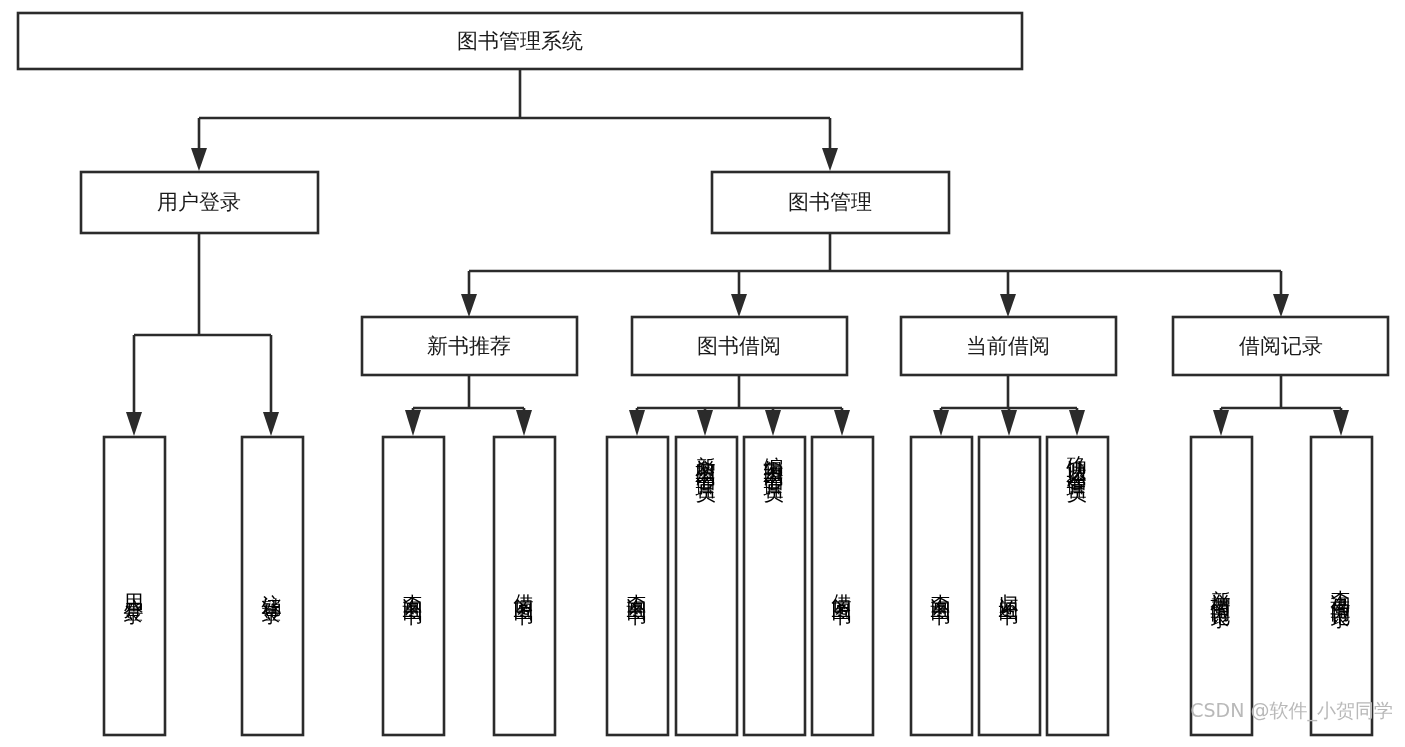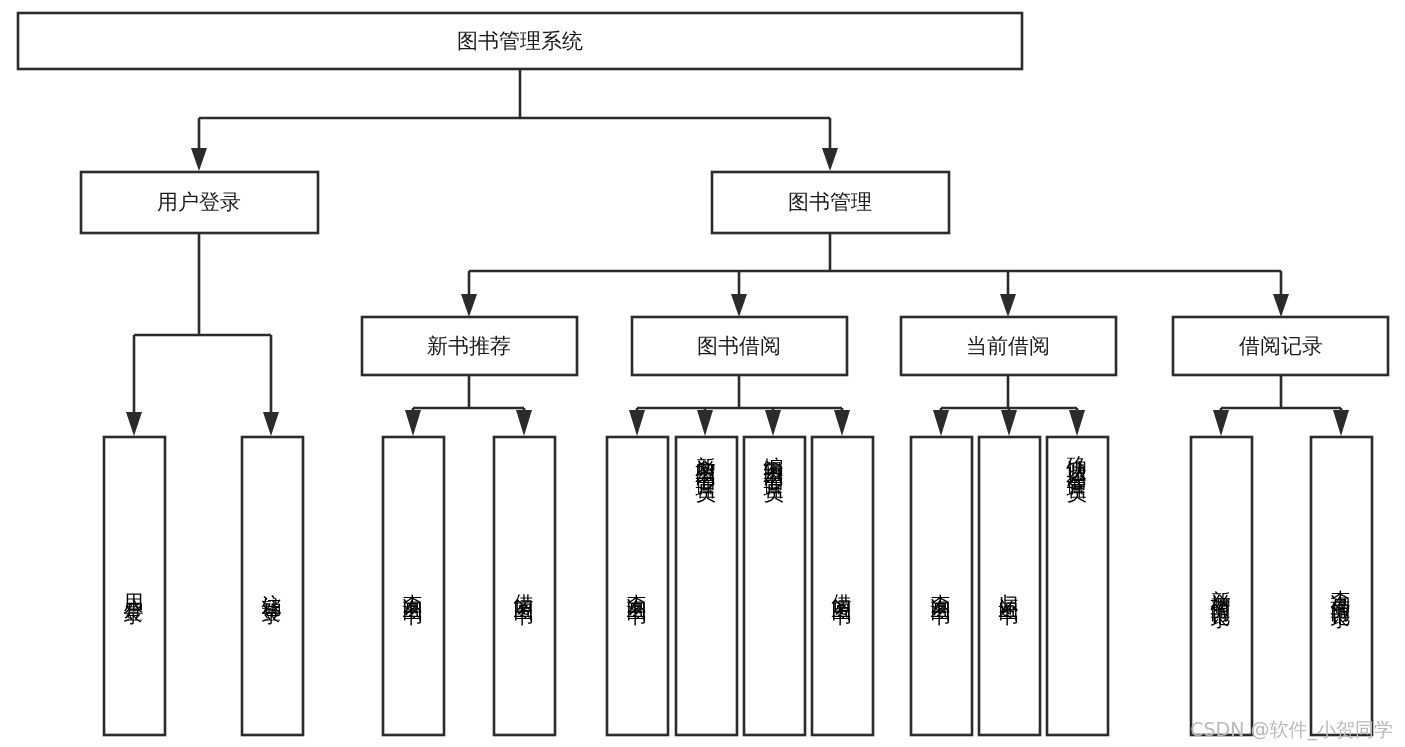--- a/index.html
+++ b/index.html
@@ -52,21 +52,21 @@
     font-family: "DejaVu Sans", "Liberation Sans", sans-serif;
     font-size: 20px;
     fill: #1a1a1a;
     writing-mode: vertical-rl;
     text-orientation: upright;
     letter-spacing: 4px;
   }
   .watermark-text {
     position: absolute;
     right: 12px;
-    bottom: 4px;
+    bottom: 23px;
     font-family: "DejaVu Sans", "Liberation Sans", sans-serif;
     font-size: 19px;
     color: #b9b9b9;
     white-space: nowrap;
     user-select: none;
     pointer-events: none;
     margin-left: 28px;
   }
 </style>
 </head>

